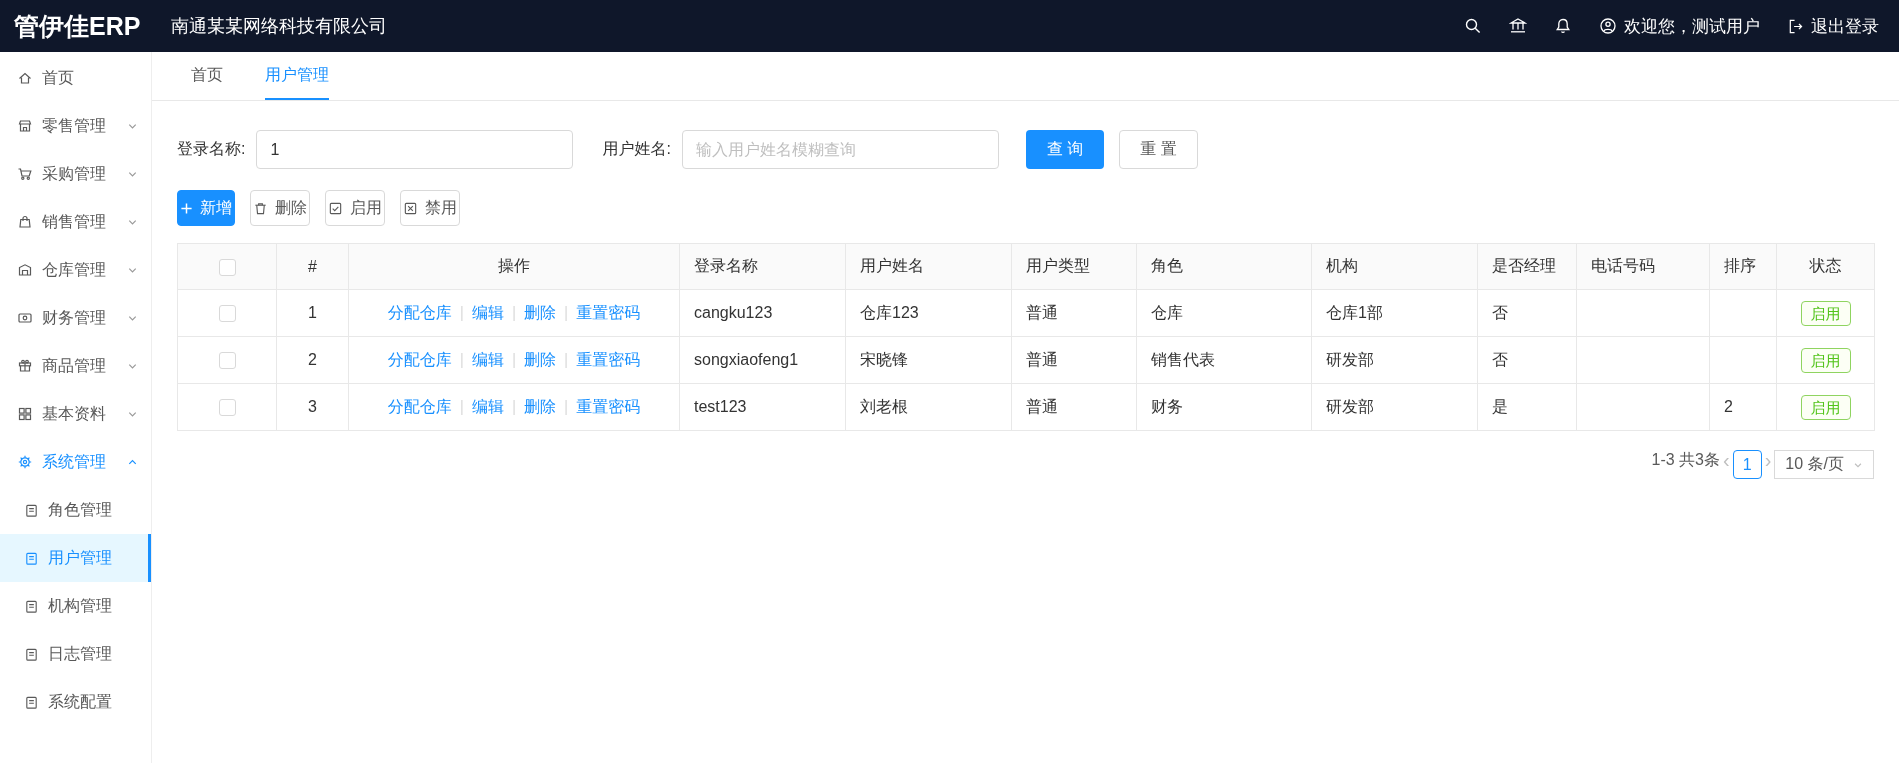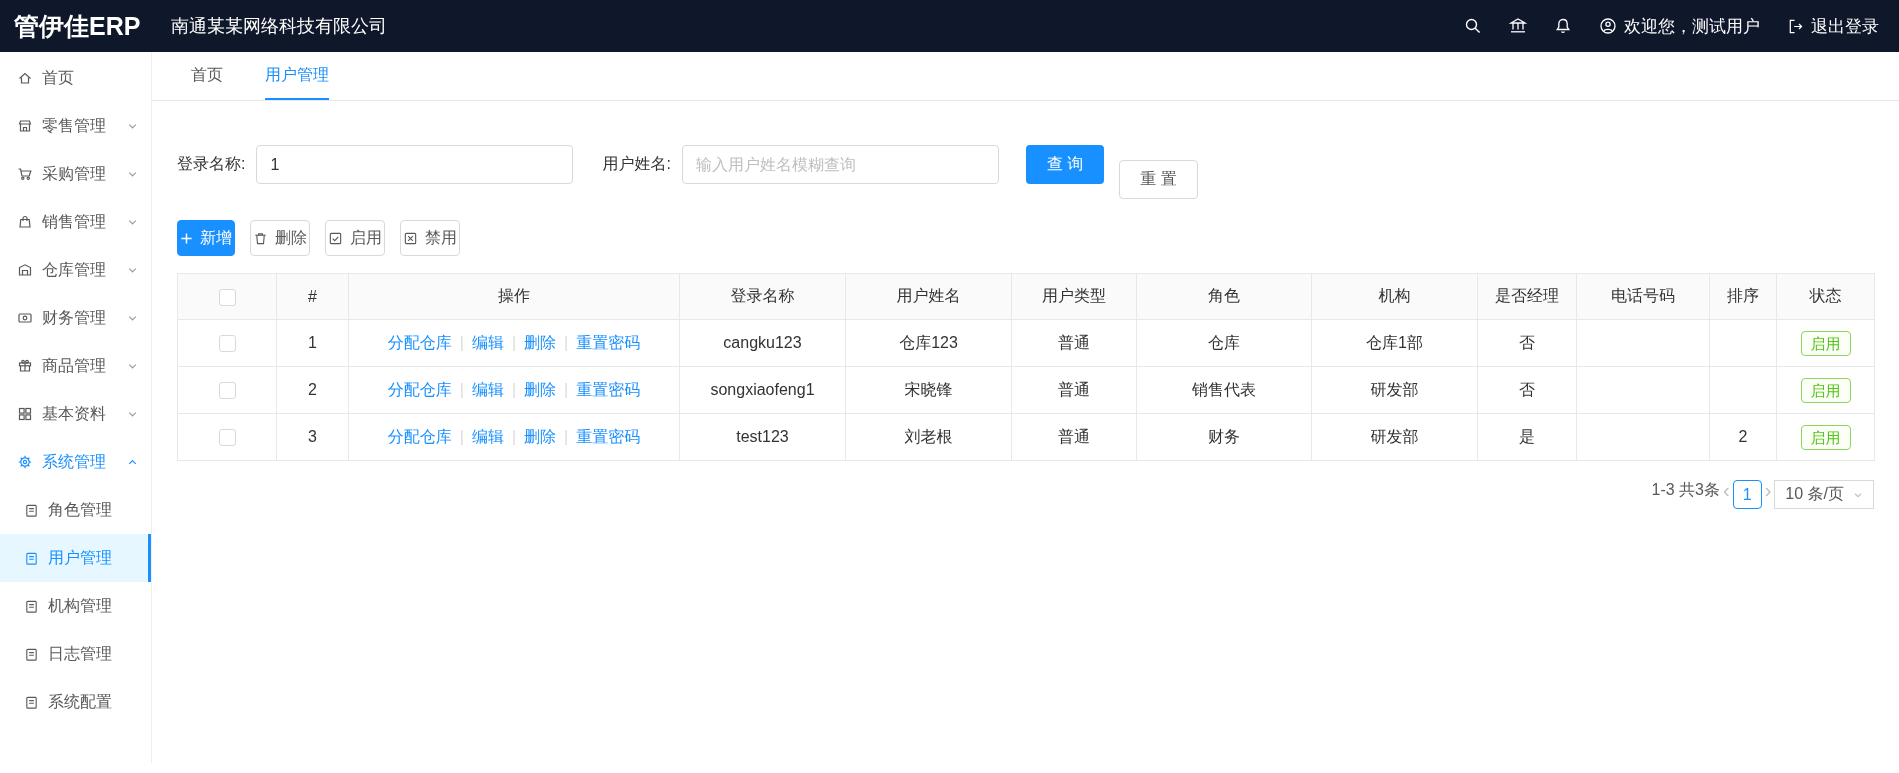--- a/index.html
+++ b/index.html
@@ -40,31 +40,31 @@
   .content { padding: 0 25px; flex: 1; }
 
   
   .filter-row { margin-top: 29px; display: flex; align-items: center; }
   .flabel { font-size: 16px; color: #333; white-space: nowrap; }
   .finput { height: 39px; border: 1px solid #d9d9d9; border-radius: 4px; padding: 0 13px; font-size: 16px; width: 317px; margin-left: 11px; color: #333; outline: none; background: #fff; }
   .finput::placeholder { color: #bfbfbf; }
   .gap-label { margin-left: 29px; }
   .btn { height: 39px; border-radius: 4px; font-size: 16px; padding: 11px 20px; display: inline-flex; align-items: center; justify-content: center; cursor: pointer; border: 1px solid transparent; white-space: nowrap; }
   .btn-primary { background: #1890ff; color: #fff; margin-left: 27px; }
-  .btn-default { background: #fff; border-color: #d9d9d9; color: #595959; margin-left: 15px; margin-top: 30px; }
+  .btn-default { background: #fff; border-color: #d9d9d9; color: #595959; margin-left: 15px; }
 
   
   .toolbar { margin-top: 21px; display: flex; gap: 15px; }
   .tbtn { height: 36px; font-size: 16px; border-radius: 4px; padding: 0 2px; display: inline-flex; align-items: center; gap: 7px; cursor: pointer; border: 1px solid #d9d9d9; background: #fff; color: #595959; white-space: nowrap; }
   .tbtn.primary { background: #1890ff; border-color: #1890ff; color: #fff; }
   .tbtn .bicon { display: flex; }
 
   
   .tbl { margin-top: 17px; border-collapse: collapse; table-layout: fixed; width: 1697px; font-size: 16px; }
-  .tbl th, .tbl td { border: 1px solid #e8e8e8; padding: 0 14px; height: 47px; color: #333; text-align: center; overflow: hidden; white-space: nowrap; }
+  .tbl th, .tbl td { border: 1px solid #e8e8e8; padding: 0 14px; height: 47px; color: #333; text-align: left; overflow: hidden; white-space: nowrap; }
   .tbl th { background: #fafafa; font-weight: 500; height: 46px; }
   .c-center { text-align: center !important; }
   .checkbox { width: 17px; height: 17px; border: 1px solid #d9d9d9; border-radius: 3px; background: #fff; display: inline-block; vertical-align: middle; cursor: pointer; }
   .op-link { color: #1890ff; cursor: pointer; text-decoration: none; }
   .sep { color: #dcdcdc; margin: 0 8px; }
   .badge { display: inline-block; border: 1px solid #8fd460; color: #52c41a; background: #fcfff5; font-size: 15px; padding: 4px 9px; border-radius: 4px; line-height: 1; }
 
   
   .pager { width: 1697px; margin-top: 19px; display: flex; justify-content: flex-end; align-items: flex-start; font-size: 16px; color: #595959; }
   .pg-arrow { color: #bfbfbf; font-size: 20px; line-height: 1; padding: 0 3px; cursor: pointer; }

